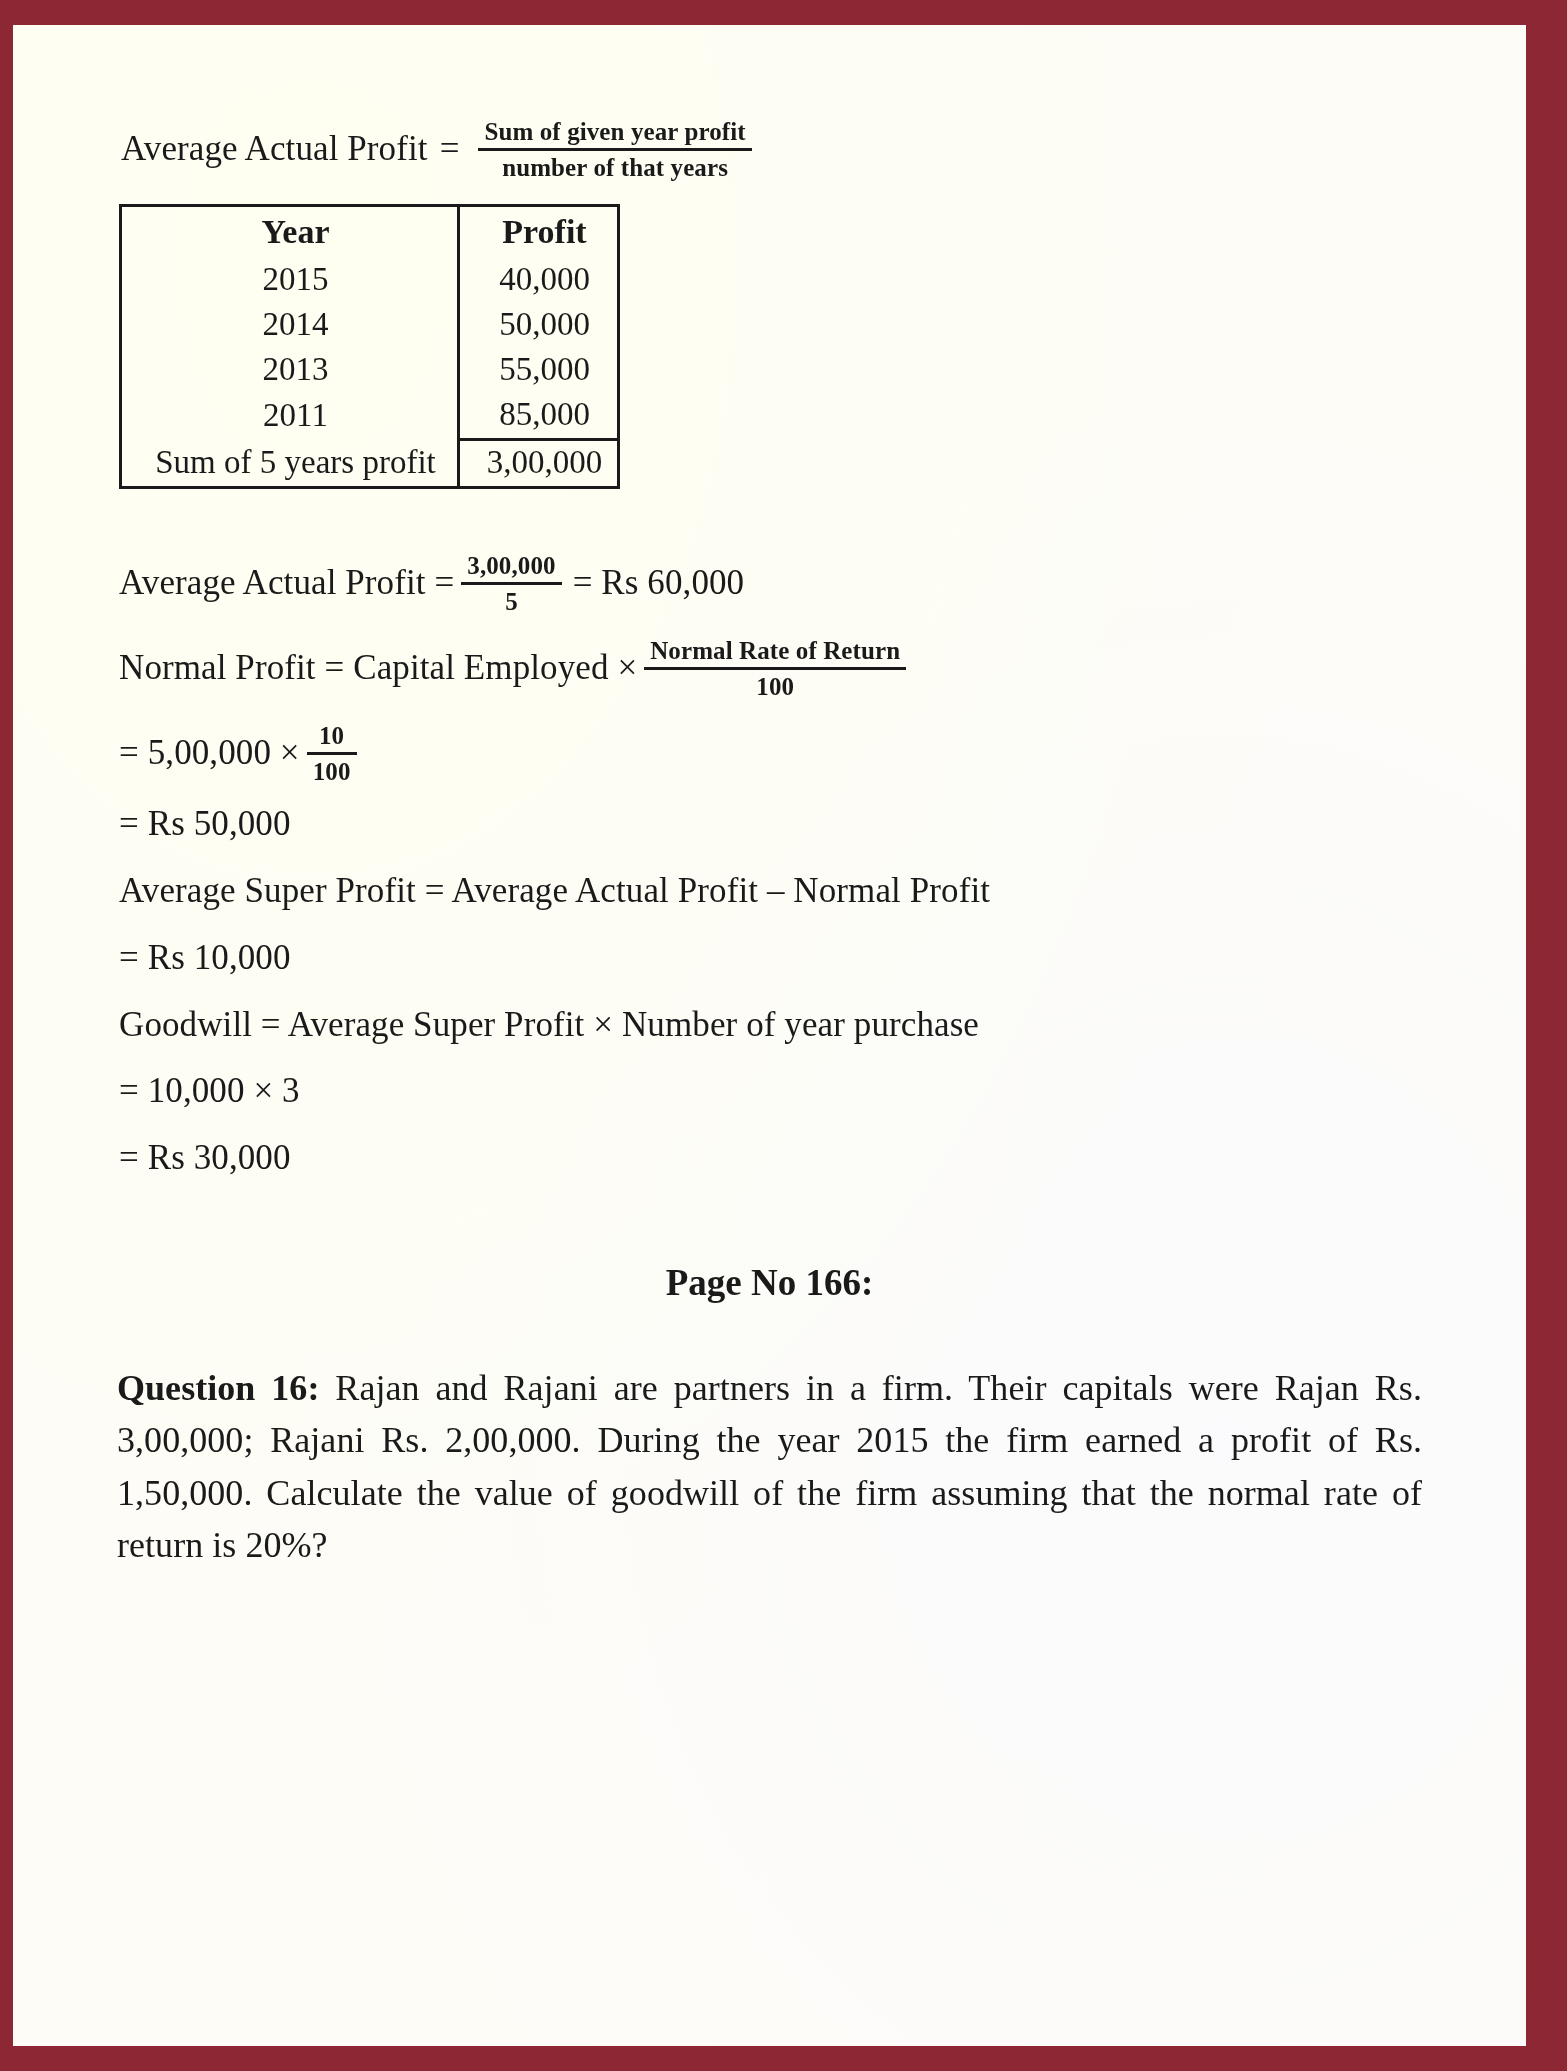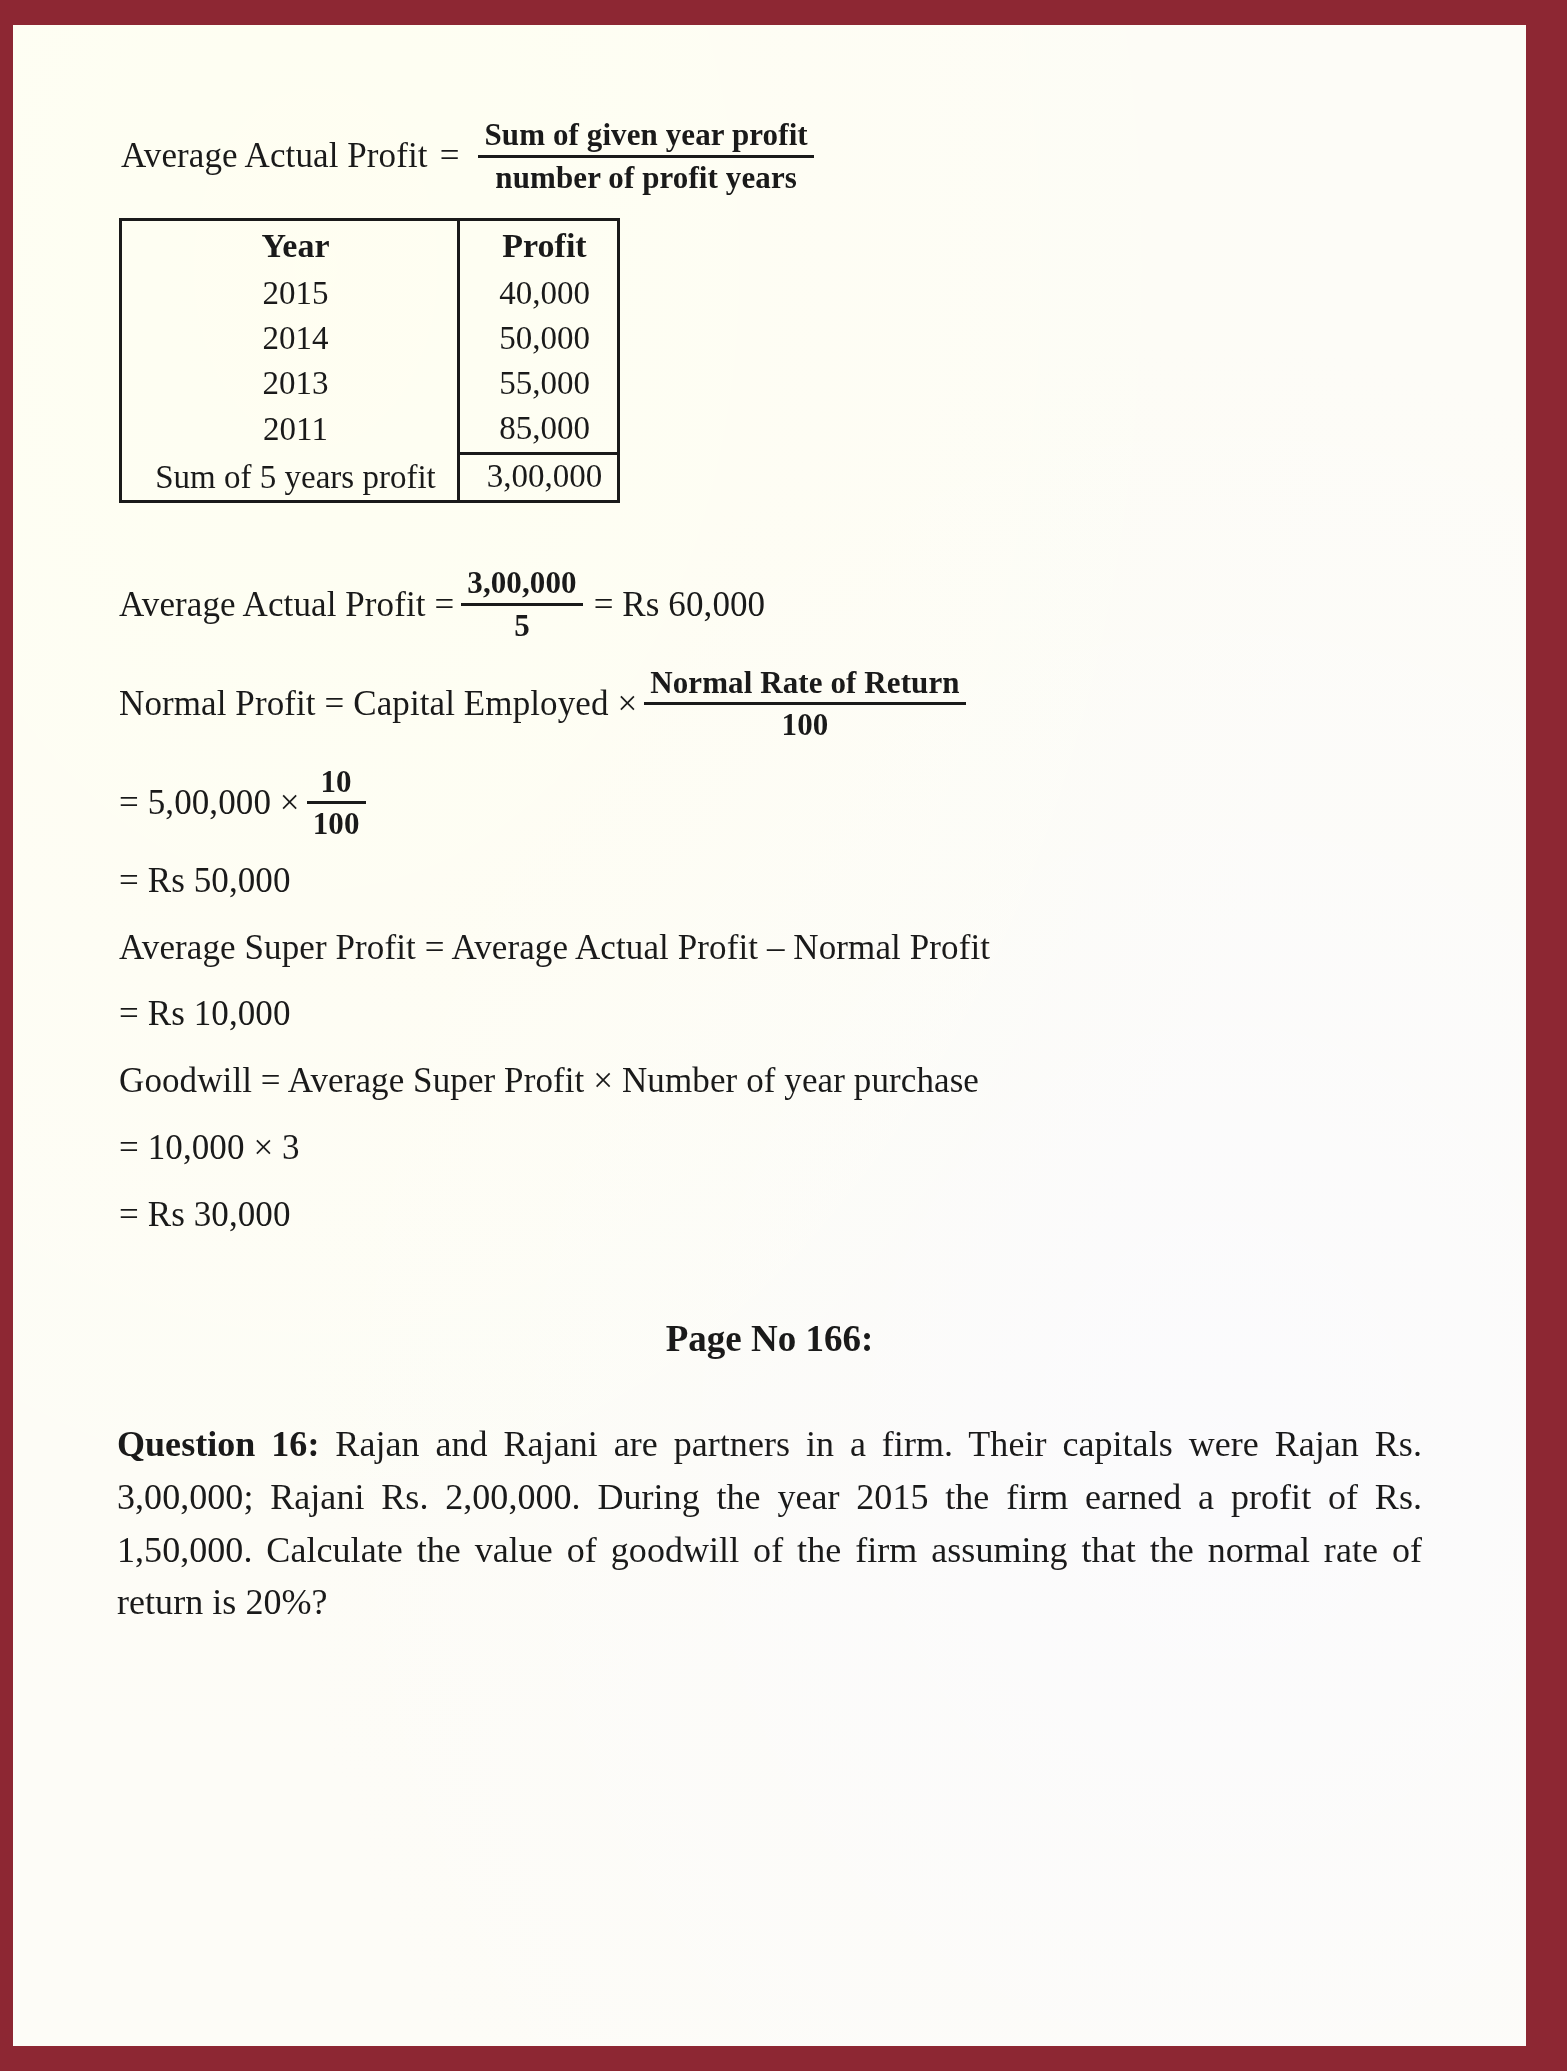--- a/index.html
+++ b/index.html
@@ -53,21 +53,21 @@
 
   
   .frac {
     display: inline-flex;
     flex-direction: column;
     align-items: center;
     justify-content: center;
     vertical-align: middle;
     margin: 0 7px;
     font-weight: bold;
-    font-size: 31px;
+    font-size: 25px;
     line-height: 1.18;
   }
   .frac .num { padding: 0 6px 1px 6px; }
   .frac .den { padding: 2px 6px 0 6px; }
   .frac .bar {
     width: 100%;
     height: 3px;
     background: #1a1a1a;
   }
 
@@ -141,21 +141,21 @@
 <div class="page-frame">
   <div class="page-inner">
     <div class="page-surface">
 
       <div class="mline header-formula">
         <span class="txt">Average Actual Profit</span>
         <span class="txt" style="margin:0 12px;">=</span>
         <span class="frac">
           <span class="num">Sum of given year profit</span>
           <span class="bar"></span>
-          <span class="den">number of profit years</span>
+          <span class="den">number of that years</span>
         </span>
       </div>
 
       <div class="profit-table-wrap">
         <table class="profit-table">
           <colgroup>
             <col class="c-year">
             <col class="c-profit">
           </colgroup>
           <thead>

